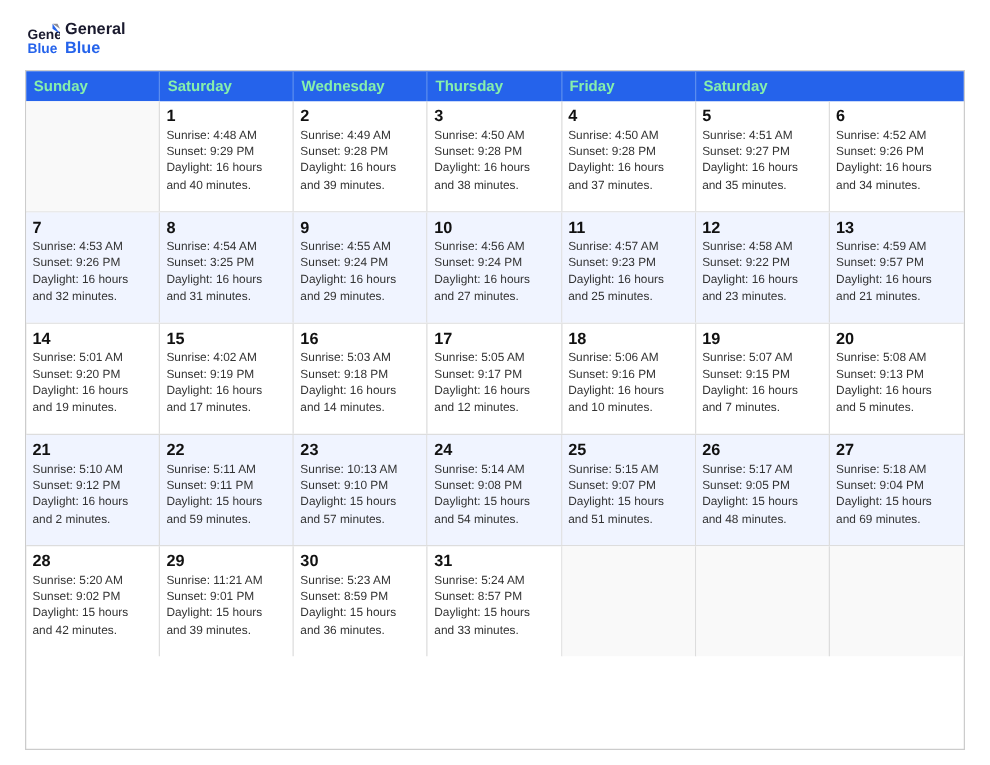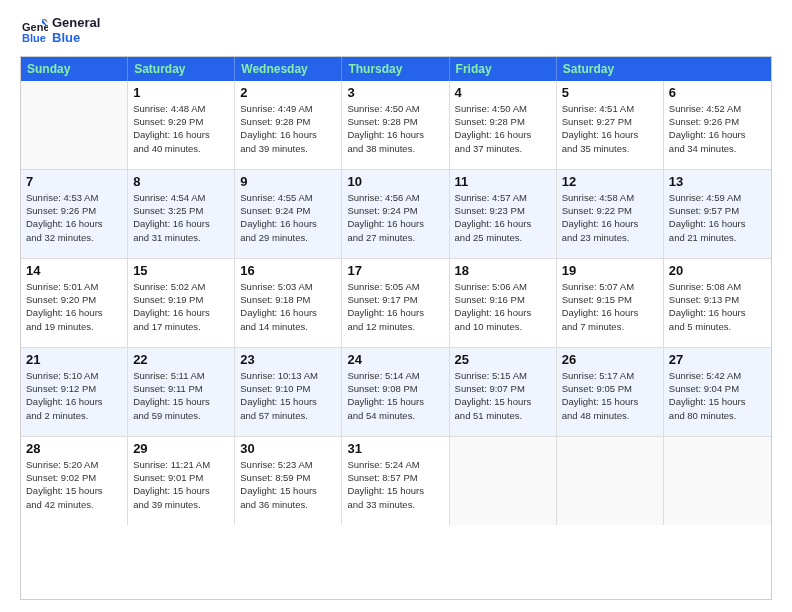--- a/index.html
+++ b/index.html
@@ -231,21 +231,21 @@
         <div class="cal-row">
           <div class="cal-cell">
             <span class="day-num">14</span>
             <span class="cell-line">Sunrise: 5:01 AM</span>
             <span class="cell-line">Sunset: 9:20 PM</span>
             <span class="cell-line">Daylight: 16 hours</span>
             <span class="cell-line">and 19 minutes.</span>
           </div>
           <div class="cal-cell">
             <span class="day-num">15</span>
-            <span class="cell-line">Sunrise: 5:02 AM</span>
+            <span class="cell-line">Sunrise: 4:02 AM</span>
             <span class="cell-line">Sunset: 9:19 PM</span>
             <span class="cell-line">Daylight: 16 hours</span>
             <span class="cell-line">and 17 minutes.</span>
           </div>
           <div class="cal-cell">
             <span class="day-num">16</span>
             <span class="cell-line">Sunrise: 5:03 AM</span>
             <span class="cell-line">Sunset: 9:18 PM</span>
             <span class="cell-line">Daylight: 16 hours</span>
             <span class="cell-line">and 14 minutes.</span>
@@ -317,24 +317,24 @@
           </div>
           <div class="cal-cell">
             <span class="day-num">26</span>
             <span class="cell-line">Sunrise: 5:17 AM</span>
             <span class="cell-line">Sunset: 9:05 PM</span>
             <span class="cell-line">Daylight: 15 hours</span>
             <span class="cell-line">and 48 minutes.</span>
           </div>
           <div class="cal-cell">
             <span class="day-num">27</span>
-            <span class="cell-line">Sunrise: 5:42 AM</span>
+            <span class="cell-line">Sunrise: 5:18 AM</span>
             <span class="cell-line">Sunset: 9:04 PM</span>
             <span class="cell-line">Daylight: 15 hours</span>
-            <span class="cell-line">and 80 minutes.</span>
+            <span class="cell-line">and 69 minutes.</span>
           </div>
         </div>
         <div class="cal-row">
           <div class="cal-cell">
             <span class="day-num">28</span>
             <span class="cell-line">Sunrise: 5:20 AM</span>
             <span class="cell-line">Sunset: 9:02 PM</span>
             <span class="cell-line">Daylight: 15 hours</span>
             <span class="cell-line">and 42 minutes.</span>
           </div>

